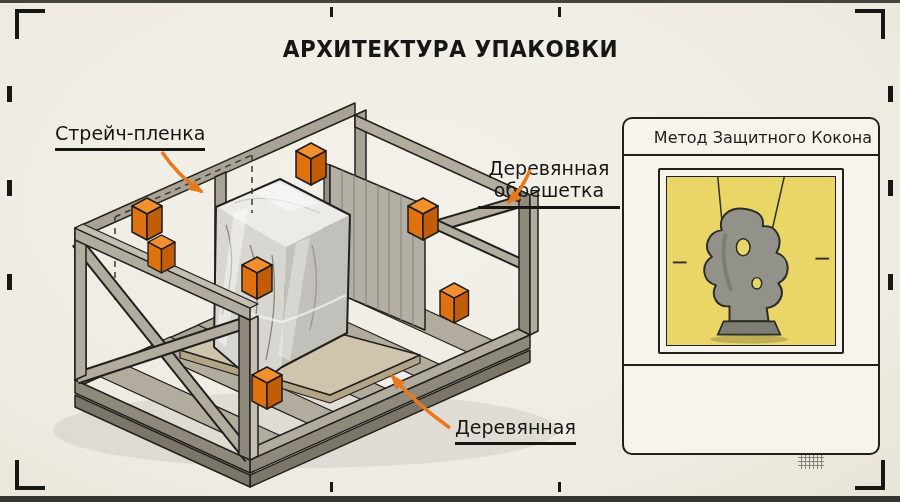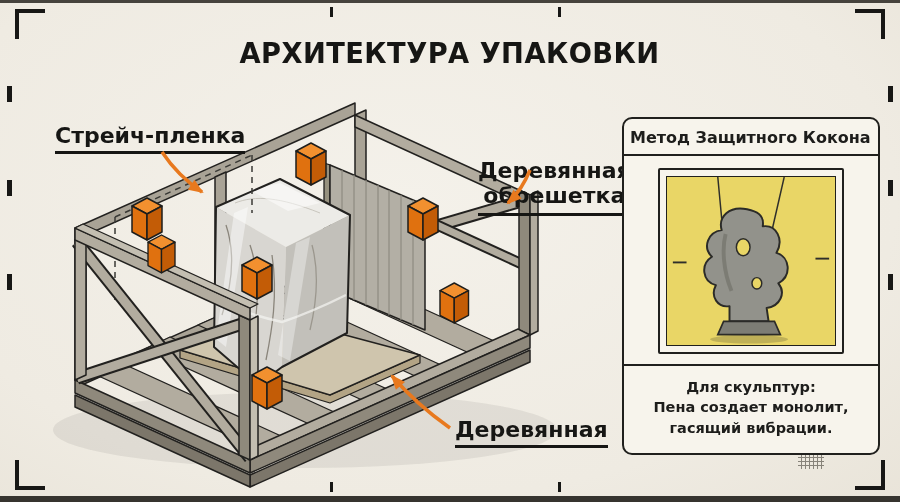--- a/index.html
+++ b/index.html
@@ -23,42 +23,42 @@
 
   .hatch{
     position:absolute;left:798px;top:451px;width:26px;height:18px;opacity:.7;
     background:
       repeating-linear-gradient(0deg, transparent 0 3px, #5d5950 3px 4px),
       repeating-linear-gradient(90deg, transparent 0 3px, #5d5950 3px 4px);
   }
 
   .main-title{
     position:absolute;left:0;top:36px;width:900px;text-align:center;
-    font-size:29px;font-weight:bold;letter-spacing:.5px;color:#161614;
+    font-size:23px;font-weight:bold;letter-spacing:.5px;color:#161614;
   }
   .main-title span{display:inline-block;transform:scaleX(.94);}
 
   .diagram-label{
-    position:absolute;font-size:22px;font-weight:bold;color:#161614;line-height:1.15;
+    position:absolute;font-size:19px;font-weight:normal;color:#161614;line-height:1.15;
   }
   .diagram-label .ul{display:inline-block;padding-bottom:3px;border-bottom:3px solid #161614;}
   .label-stretch{left:55px;top:123px;}
   .label-crate{left:478px;top:117px;width:142px;text-align:center;}
   .label-crate .ul{padding-bottom:4px;margin-top:41px;}
   .label-cardboard{left:455px;top:417px;}
 
   .scene-svg{position:absolute;left:20px;top:95px;}
   .overlay-svg{position:absolute;left:0;top:0;pointer-events:none;}
 
   .side-panel{
     position:absolute;left:622px;top:117px;width:258px;height:338px;box-sizing:border-box;
     background:#f7f4ec;border:2.5px solid #20201d;border-radius:10px;
     display:flex;flex-direction:column;
   }
-  .panel-title{padding:9px 6px 7px;text-align:left;font-weight:bold;font-size:16px;}
+  .panel-title{padding:9px 6px 7px;text-align:right;font-weight:normal;font-size:16px;}
   .panel-divider{height:0;border-top:2px solid #20201d;}
   .panel-illustration{display:flex;justify-content:center;padding:12px 0 10px;}
   .illus-frame{border:2px solid #20201d;background:#f7f4ec;padding:6px;border-radius:2px;}
   .illus-yellow{width:168px;height:168px;background:#e9d666;border:1.5px solid #20201d;overflow:hidden;}
   .panel-caption{
     flex:1;display:flex;align-items:center;justify-content:center;text-align:center;
     font-size:14.5px;line-height:1.42;white-space:pre-line;padding:4px 10px 8px;font-weight:bold;
   }
 </style>
 </head>
@@ -242,16 +242,13 @@
           <path d="M82,34 C64,30 52,42 56,56 C42,58 36,74 46,84 C34,92 36,110 50,114 C44,126 52,138 64,136 L64,152 L104,152 L102,138 C116,136 122,122 114,112 C128,104 126,84 112,80 C120,66 112,50 98,52 C100,40 92,36 82,34 Z" fill="#92928b" stroke="#2b2b28" stroke-width="2" stroke-linejoin="round"></path>
           <ellipse cx="78" cy="74" rx="7" ry="9" fill="#e9d666" stroke="#2b2b28" stroke-width="1.5"></ellipse>
           <ellipse cx="92" cy="112" rx="5" ry="6" fill="#e9d666" stroke="#2b2b28" stroke-width="1.5"></ellipse>
           <path d="M60,60 C56,76 58,100 66,120" stroke="#6e6e66" stroke-width="4" fill="none" opacity=".6"></path>
           <path d="M58,152 L110,152 L116,166 L52,166 Z" fill="#7d7d75" stroke="#2b2b28" stroke-width="1.8"></path>
         </svg>
       </div>
     </div>
   </div>
   <div class="panel-divider"></div>
-  <div class="panel-caption">Для скульптур:
-Пена создает монолит,
-гасящий вибрации.</div>
 </div>
 
 </body></html>

